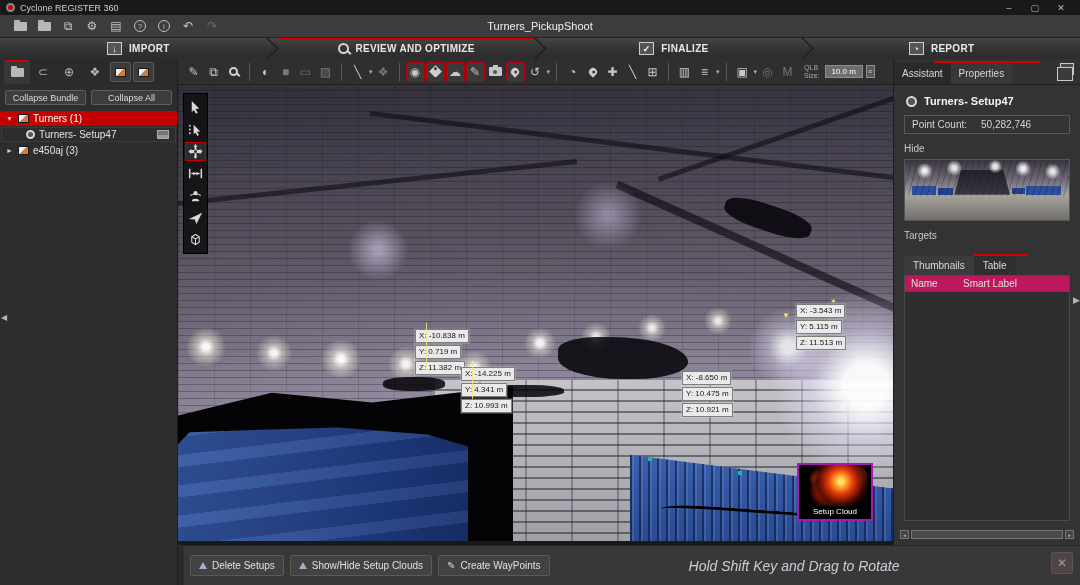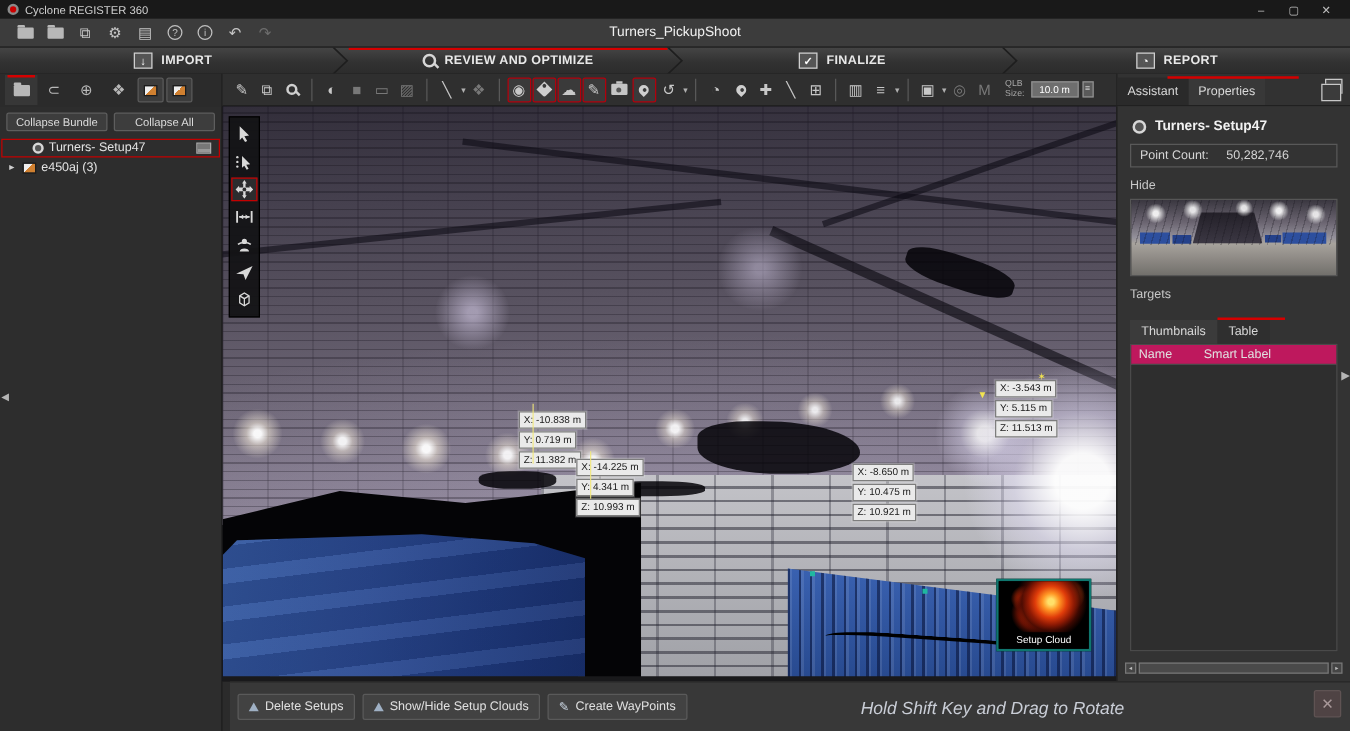--- a/index.html
+++ b/index.html
@@ -172,21 +172,21 @@
   .vt.active { border:1px solid #c40000; background:#2c2c2e; }
 
   
   .meas { position:absolute; display:flex; flex-direction:column; gap:2px; align-items:flex-start;margin-top:44px; }
   .meas span { background:#eaeaea; border:1px solid #7d7d7d; color:#181818; font-size:8px;
                line-height:1; padding:2px 3px; white-space:nowrap;
                box-shadow:0 0 0 1px rgba(255,255,255,.18); }
 
   
   #setupcloud { position:absolute; left:619px; top:378px; width:76px; height:58px; background:#000;
-                border:2px solid #0f766e; display:flex; flex-direction:column; }
+                border:2px solid #a21caf; display:flex; flex-direction:column; }
   #sc-img { flex:1; background:
       radial-gradient(circle at 58% 40%, #ffe06a 0 5%, #ff9524 14%, #e03c0a 26%, #8f1a04 38%, rgba(70,10,2,.85) 48%, transparent 60%),
       radial-gradient(circle at 38% 62%, #d23208 0 9%, #6e1203 22%, transparent 34%),
       radial-gradient(circle at 78% 28%, #ff7a1a 0 6%, transparent 20%),
       radial-gradient(circle at 28% 34%, #b52706 0 7%, transparent 18%),
       #000; }
   #sc-label { height:13px; font-size:8px; color:#fff; text-align:center; line-height:12px; background:#000; }
 
   
   #rightpanel { position:absolute; left:893px; top:85px; width:187px; height:460px; background:#333;
@@ -362,20 +362,25 @@
       <span id="rp-redline"></span>
       <span class="layersic"></span>
     </div>
   </div>
 
   <div id="leftpanel">
     <div id="lp-btns">
       <span class="lp-btn">Collapse Bundle</span>
       <span class="lp-btn">Collapse All</span>
     </div>
+    <div class="treerow selected">
+      <span class="tree-arrow">▼</span>
+      <span class="bundle-ic"></span>
+      <span>Turners (1)</span>
+    </div>
     <div class="treerow childsel">
       <span class="setupdot"></span>
       <span>Turners- Setup47</span>
       <span class="imgic"></span>
     </div>
     <div class="treerow">
       <span class="tree-arrow">►</span>
       <span class="bundle-ic"></span>
       <span>e450aj (3)</span>
     </div>

